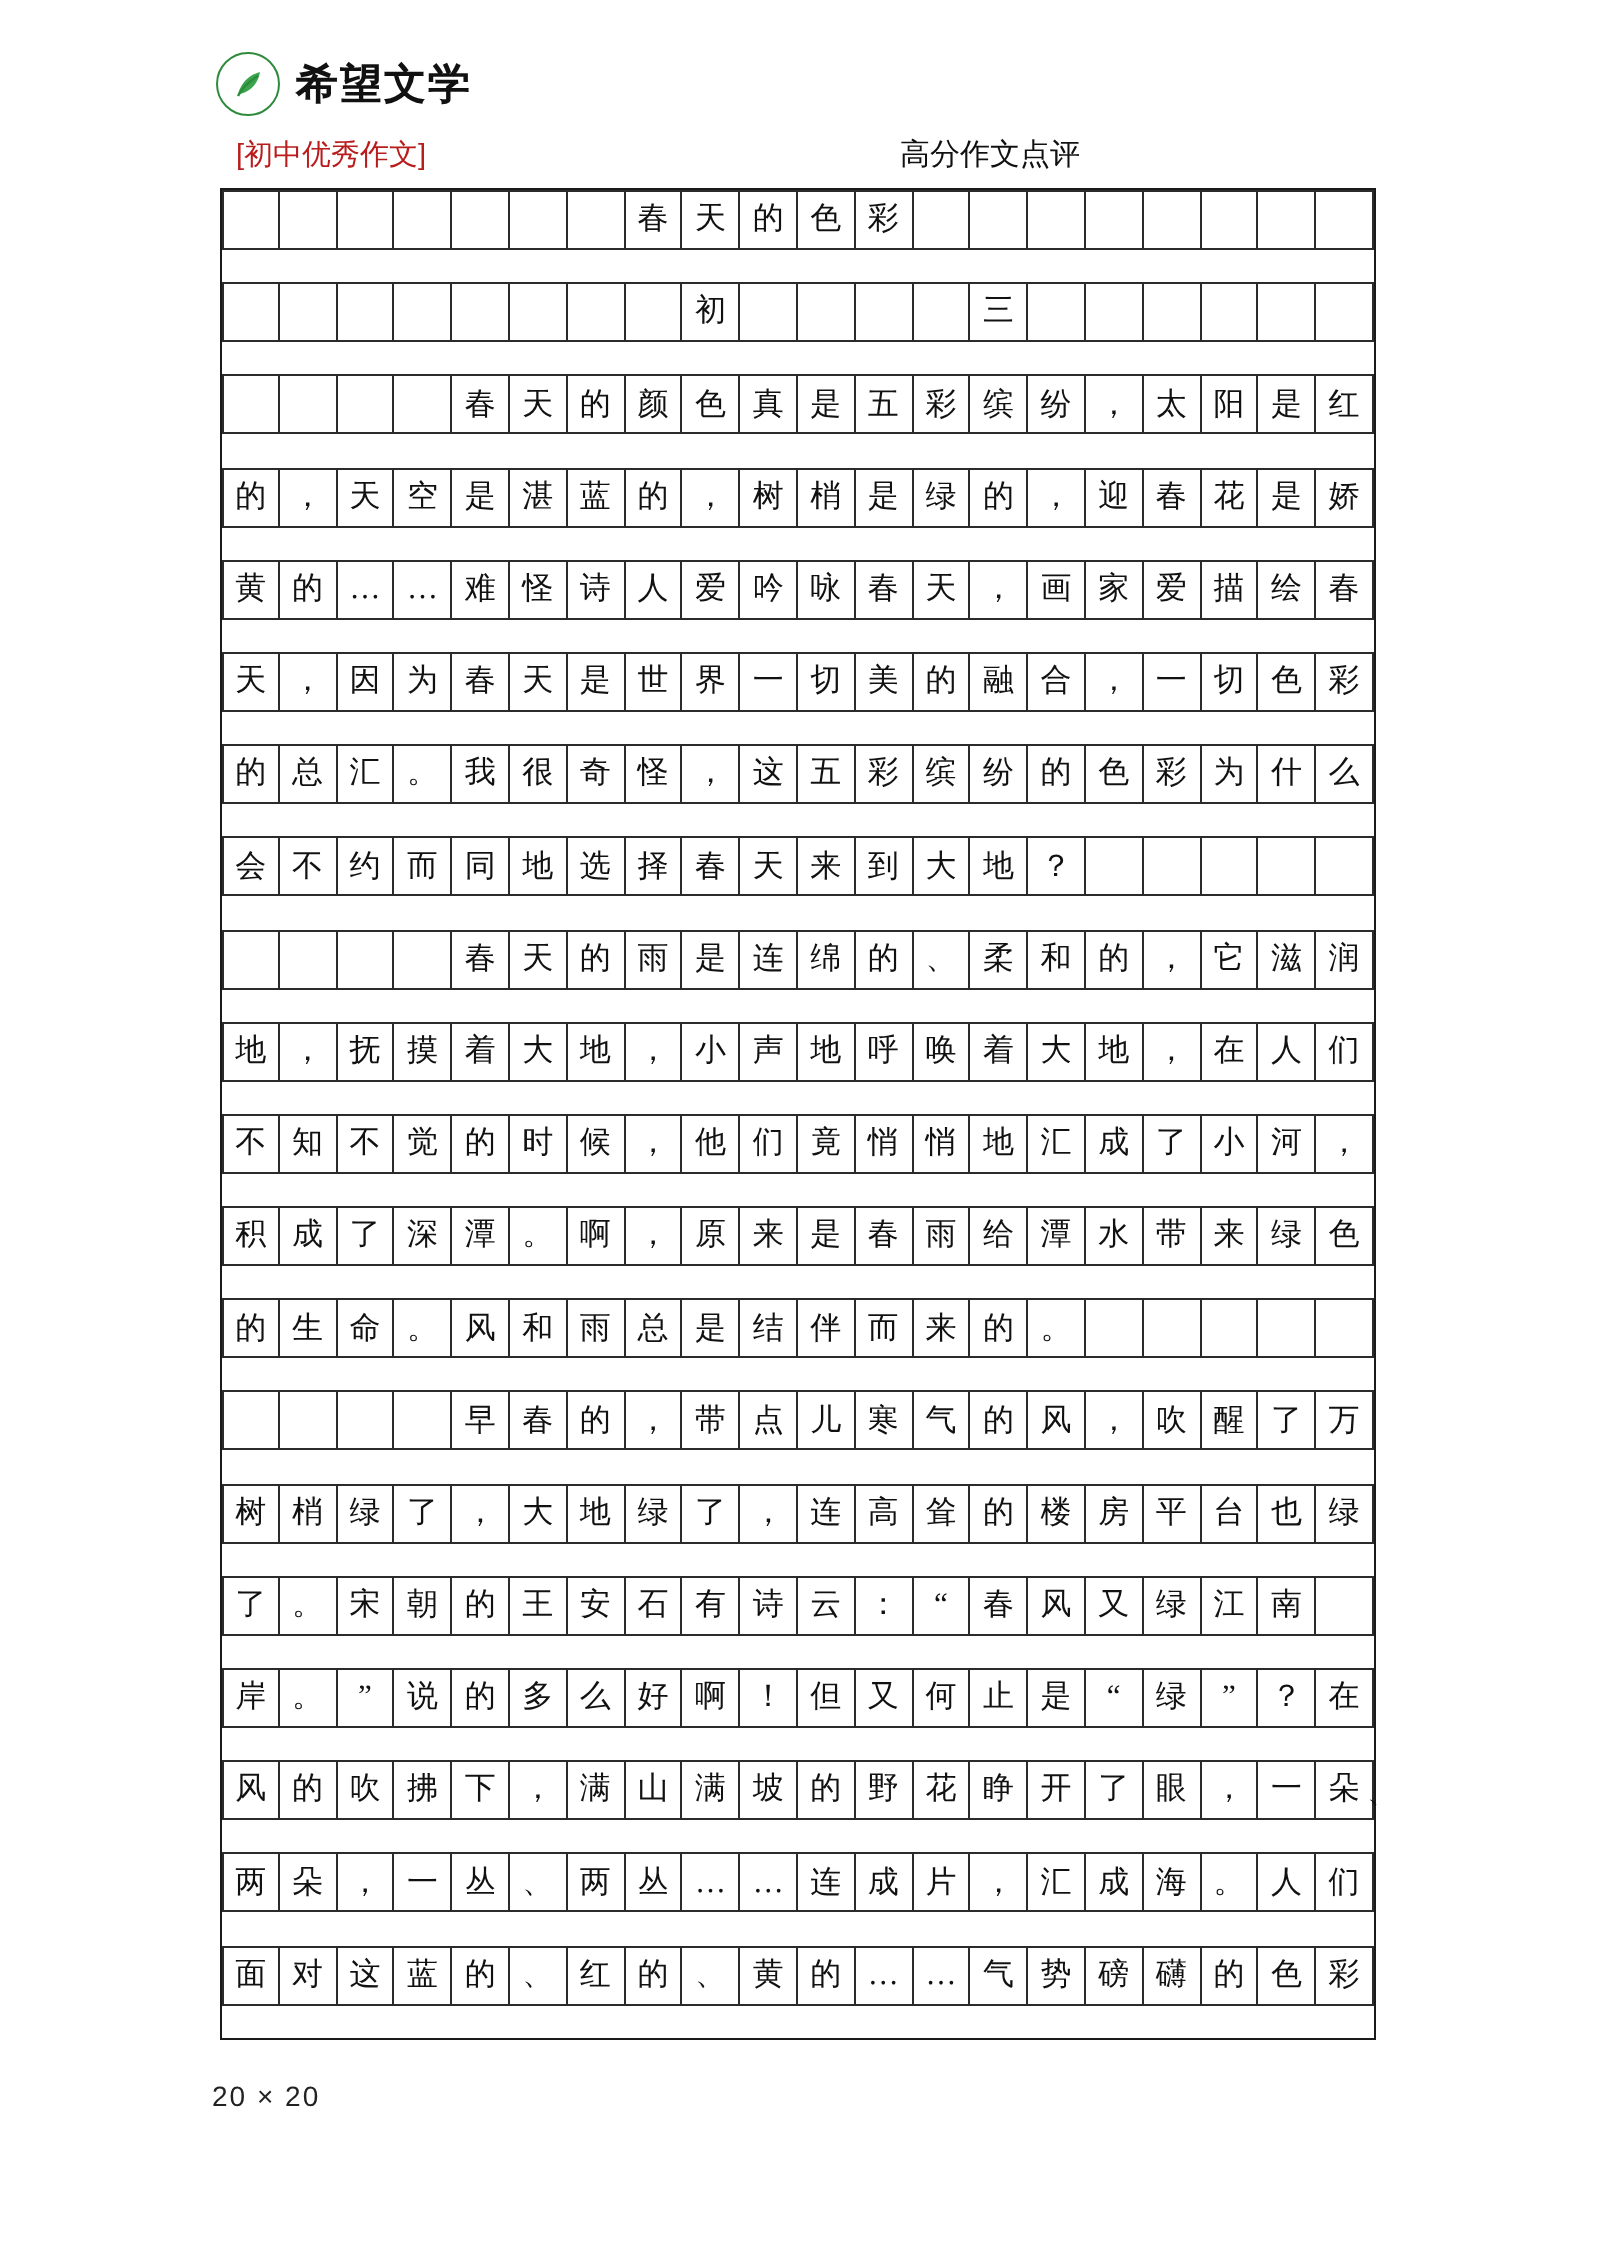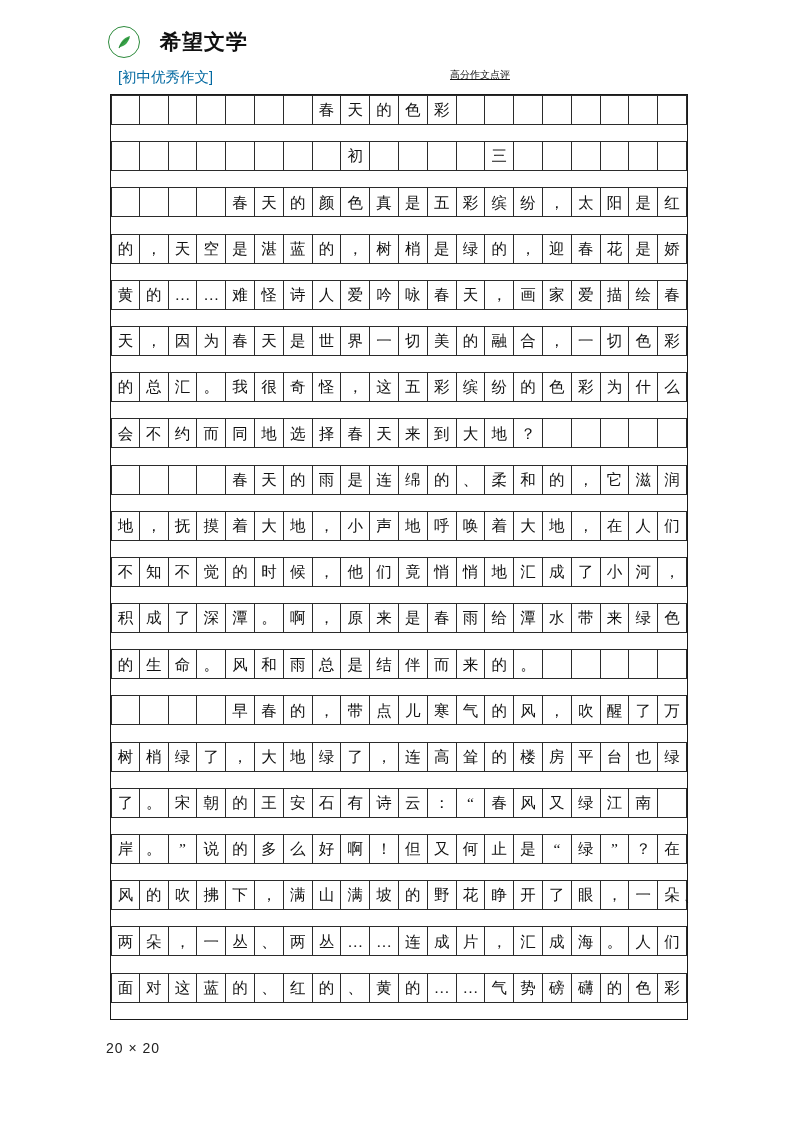--- a/index.html
+++ b/index.html
@@ -23,21 +23,21 @@
     box-sizing: border-box;
   }
 
   
   .masthead {
     position: absolute;
     left: 108px;
     top: 26px;
     display: flex;
     align-items: center;
-    gap: 20px;
+    gap: 8px;
   }
   .logo {
     width: 30px;
     height: 30px;
     border-radius: 50%;
     border: 1.6px solid #2e8b3d;
     display: flex;
     align-items: center;
     justify-content: center;
     background: #ffffff;
@@ -60,32 +60,31 @@
     top: 68px;
     width: 578px;
     height: 24px;
   }
   .doc-tag {
     position: absolute;
     left: 8px;
     top: 0;
     font-family: "Liberation Sans", sans-serif;
     font-size: 14.5px;
-    color: #0369a1;
+    color: #b91c1c;
     white-space: nowrap;
   }
   .doc-subtitle {
     position: absolute;
     left: 340px;
     top: 0;
     font-family: "Liberation Sans", sans-serif;
-    font-size: 10px;
+    font-size: 15px;
     color: #111111;
     white-space: nowrap;
-    text-decoration: underline;
   }
 
   
   .grid-wrap {
     position: absolute;
     left: 110px;
     top: 94px;
     width: 578px;
     border-top: 1.3px solid #1a1a1a;
     border-bottom: 1.3px solid #1a1a1a;

